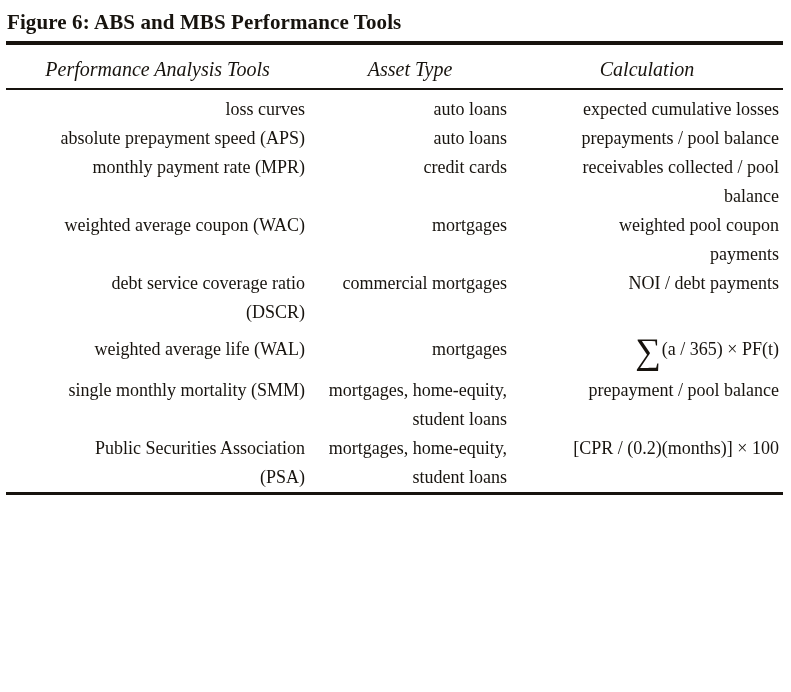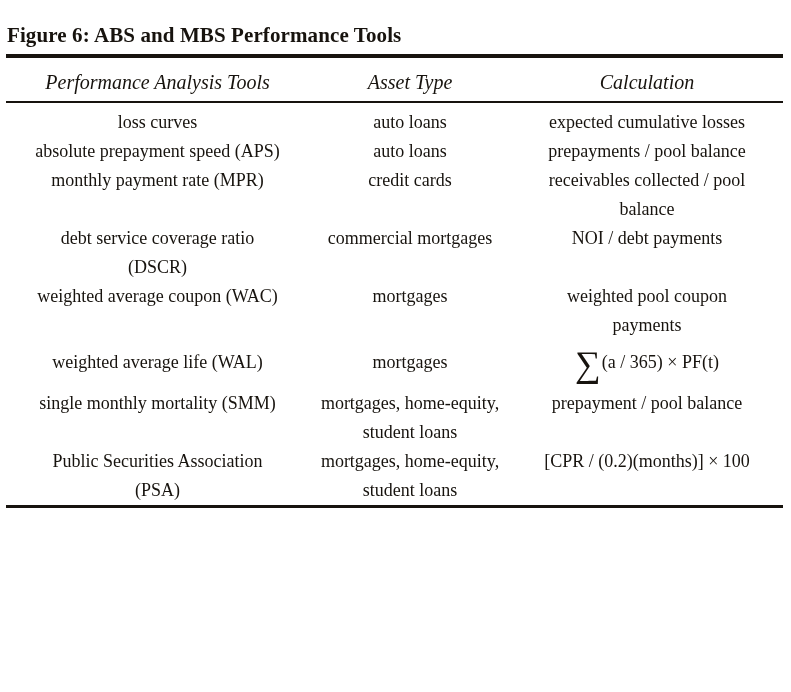--- a/index.html
+++ b/index.html
@@ -4,21 +4,21 @@
 <style>
   * { box-sizing: border-box; }
   html, body { margin: 0; padding: 0; background: #ffffff; }
   .page {
     position: relative;
     width: 791px;
     height: 692px;
     background: var(--bg, #ffffff);
     color: var(--text, #17130e);
     font-family: "Liberation Serif", "DejaVu Serif", serif;
-    padding: 21px 8px 0 6px;
+    padding: 8px 8px 0 6px;
     overflow: hidden;
   }
   .title {
     font-size: 21px;
     font-weight: 700;
     line-height: 1.15;
     margin: 2px 0 7px 1px;
     letter-spacing: 0.1px;
   }
   .title-rule {
@@ -36,21 +36,21 @@
     font-weight: 400;
     font-style: italic;
     font-size: 20px;
     text-align: center;
     padding: 12px 0 7px 0;
     border-bottom: 2px solid var(--rule, #17130e);
   }
   tbody td {
     font-size: 18px;
     line-height: 29px;
-    text-align: center;
+    text-align: right;
     vertical-align: top;
     white-space: pre-line;
     padding: 0 4px;
     margin-top: 15px;
   }
   tbody tr:first-child td { padding-top: 5px; }
   tr.formula-row td { padding-top: 8px; padding-bottom: 10px; }
   .sigma {
     font-size: 36px;
     line-height: 29px;
@@ -92,30 +92,30 @@
           <td>auto loans</td>
           <td>prepayments / pool balance</td>
         </tr>
         <tr>
           <td>monthly payment rate (MPR)</td>
           <td>credit cards</td>
           <td>receivables collected / pool
 balance</td>
         </tr>
         <tr>
+          <td>weighted average coupon (WAC)</td>
+          <td>mortgages</td>
+          <td>weighted pool coupon
+payments</td>
+        </tr>
+        <tr>
           <td>debt service coverage ratio
 (DSCR)</td>
           <td>commercial mortgages</td>
           <td>NOI / debt payments</td>
-        </tr>
-        <tr>
-          <td>weighted average coupon (WAC)</td>
-          <td>mortgages</td>
-          <td>weighted pool coupon
-payments</td>
         </tr>
         <tr class="formula-row">
           <td>weighted average life (WAL)</td>
           <td>mortgages</td>
           <td><span class="sigma">∑</span><span>(a / 365) × PF(t)</span></td>
         </tr>
         <tr>
           <td>single monthly mortality (SMM)</td>
           <td>mortgages, home-equity,
 student loans</td>

